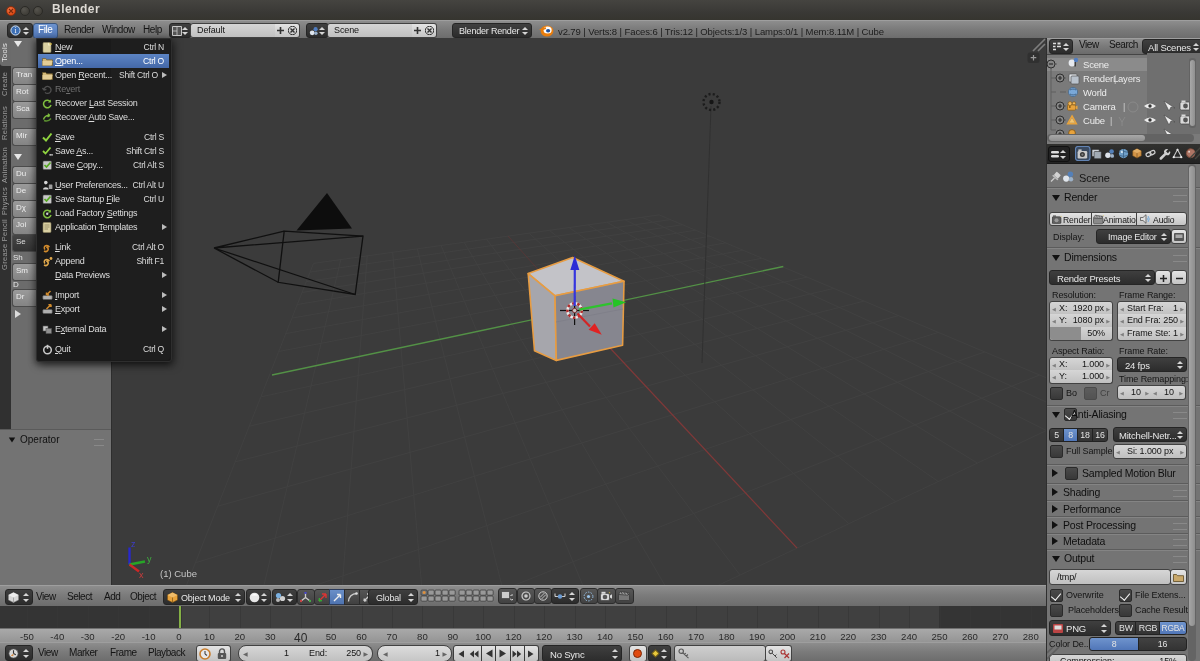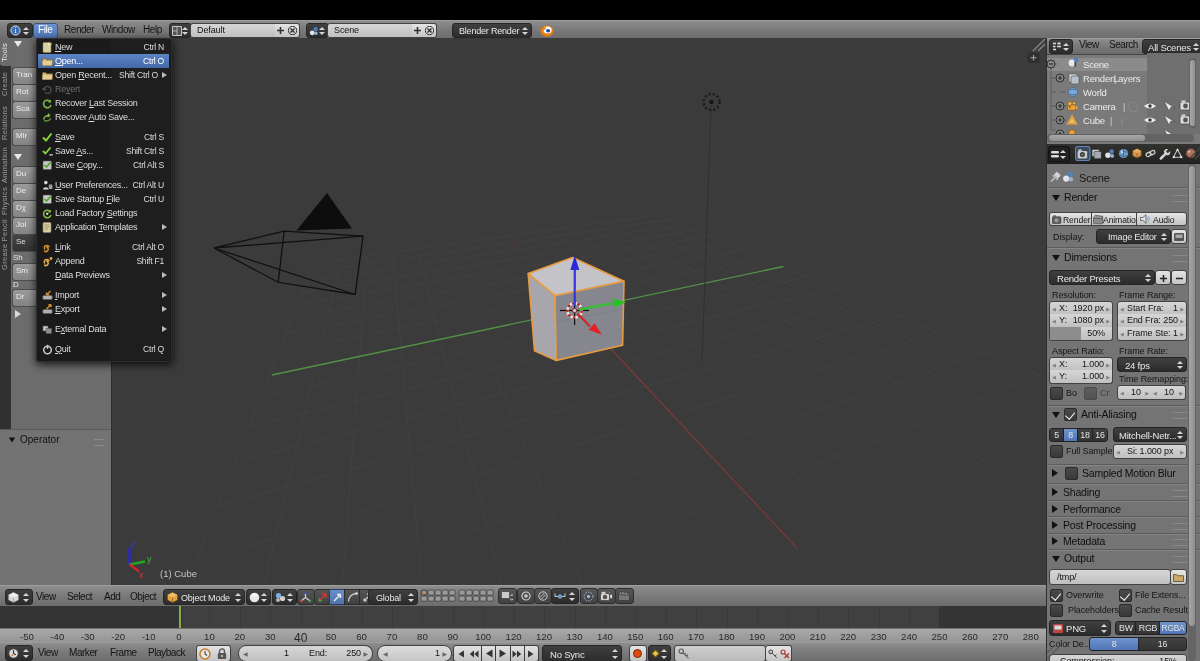--- a/index.html
+++ b/index.html
@@ -29,20 +29,29 @@
   
   .phead{position:absolute;font-size:10.5px;color:#0f0f0f;white-space:nowrap;letter-spacing:-0.2px;}
   .tri-r{display:inline-block;width:0;height:0;border-top:4px solid transparent;border-bottom:4px solid transparent;border-left:6px solid #111;margin-right:5px;}
   .tri-d{display:inline-block;width:0;height:0;border-left:4px solid transparent;border-right:4px solid transparent;border-top:6px solid #111;margin-right:4px;}
   .sep{position:absolute;height:1px;background:#5c5c5c;box-shadow:0 1px 0 #848484;}
   .grip{position:absolute;width:14px;height:5px;border-top:1px solid #8f8f8f;border-bottom:1px solid #8f8f8f;opacity:.8}
 </style>
 </head>
 <body>
 <div id="app">
+<div id="titlebar" class="abs">
+  <div class="circ" style="left:6px;background:radial-gradient(circle at 35% 30%,#f07748,#df4b16 70%);border:1px solid #8c2f0e;"></div>
+      <svg class="abs" style="left:8px;top:8px" width="6" height="6" viewBox="0 0 6 6">
+        <path d="M1 1l4 4M5 1l-4 4" stroke="#7e2a0c" stroke-width="1.1"></path>
+      </svg>
+  <div class="circ" style="left:19.5px;background:radial-gradient(circle at 35% 30%,#56544e,#403e38 70%);border:1px solid #2b2a26;"></div>
+  <div class="circ" style="left:33px;background:radial-gradient(circle at 35% 30%,#56544e,#403e38 70%);border:1px solid #2b2a26;"></div>
+  <div class="t">Blender</div>
+</div>
 
 <div class="abs hbar" id="menubar" style="left:0;top:20px;width:1200px;height:18px;">
 
   <div class="dpill" style="left:7px;top:2px;width:24px;height:13px;">
     <svg class="abs" style="left:2px;top:1px;" width="11" height="11" viewBox="0 0 11 11">
           <circle cx="5.5" cy="5.5" r="4.6" fill="#3d6fb4" stroke="#cfe0f2" stroke-width="1"></circle>
           <text x="5.5" y="8.2" font-size="7.5" fill="#fff" text-anchor="middle" font-family="Liberation Serif">i</text>
         </svg>
     <div class="updn"></div>
   </div>
@@ -104,20 +113,21 @@
         <div class="lbl" style="left:6px;top:2px;font-size:9px;">Blender Render</div>
         <div class="updn"></div>
       </div>
 
   <svg class="abs" style="left:538px;top:2px;" width="16" height="14" viewBox="0 0 16 14">
     <ellipse cx="9" cy="8" rx="6.4" ry="5.6" fill="#e87d0d"></ellipse>
     <ellipse cx="9.6" cy="7.1" rx="4.1" ry="3.5" fill="#fff"></ellipse>
     <ellipse cx="10.1" cy="7.8" rx="2.1" ry="1.8" fill="#1b4e9b"></ellipse>
     <path d="M1 6.5 L8 4.2 L8 6 L3.5 7.4 Z" fill="#e87d0d"></path>
   </svg>
+  <div class="mtxt" style="left:558px;font-size:9.5px;top:5px;color:#1c1c1c;letter-spacing:-0.1px;">v2.79 | Verts:8 | Faces:6 | Tris:12 | Objects:1/3 | Lamps:0/1 | Mem:8.11M | Cube</div>
 </div>
 
 <div class="abs" style="left:0;top:38px;width:111px;height:547px;background:#6c6c6c;"></div>
 
 <div class="abs" style="left:0;top:38px;width:11px;height:391px;background:#303030;"></div>
 <div class="abs" style="left:0;top:38px;width:11px;height:28px;background:#6b6b6b;border-radius:0 0 0 3px;"></div>
 <style>.vtab{position:absolute;left:0;width:11px;color:#9c9c9c;font-size:7.5px;overflow:hidden;writing-mode:vertical-rl;transform:rotate(180deg);text-align:center;letter-spacing:.3px;}</style>
 <div class="vtab" style="top:38px;height:28px;color:#e8e8e8;">Tools</div>
 <div class="vtab" style="top:67px;height:34px;">Create</div>
 <div class="vtab" style="top:103px;height:40px;">Relations</div>
@@ -552,21 +562,21 @@
         <span style="position:absolute;right:2px;top:4px;color:#666;font-size:5px;opacity:.75;">▶</span>
       </div>
   <div class="lfield" style="left:104px;top:241px;width:34px;height:13px;border-radius:0 3px 3px 0;border-left:none;">
         <span style="position:absolute;left:2px;top:4px;color:#666;font-size:5px;opacity:.75;">◀</span>
         <span style="position:absolute;left:13px;top:1px;">10</span>
         <span style="position:absolute;right:2px;top:4px;color:#666;font-size:5px;opacity:.75;">▶</span>
       </div>
   <div class="sep" style="left:0;top:261px;width:154px;"></div>
   <div class="phead" style="left:5px;top:264px;"><span class="tri-d"></span></div>
   <div class="chk on" style="left:17px;top:264px;"></div>
-  <div class="phead" style="left:34px;top:264px;">Anti-Aliasing</div>
+  <div class="phead" style="left:24px;top:264px;">Anti-Aliasing</div>
   <div class="grip" style="left:126px;top:268px;"></div>
   <style>.segd{position:absolute;background:linear-gradient(#424242,#333);border:1px solid #222;color:#e3e3e3;font-size:8.8px;text-align:center;letter-spacing:-0.2px;}</style>
   <div class="segd" style="left:2px;top:284px;width:13px;height:12px;border-radius:3px 0 0 3px;"><span style="position:relative;top:1px;">5</span></div>
   <div class="segd" style="left:16px;top:284px;width:13px;height:12px;background:linear-gradient(#6f94cd,#5076b8);"><span style="position:relative;top:1px;">8</span></div>
   <div class="segd" style="left:30px;top:284px;width:14px;height:12px;"><span style="position:relative;top:1px;">18</span></div>
   <div class="segd" style="left:45px;top:284px;width:14px;height:12px;border-radius:0 3px 3px 0;"><span style="position:relative;top:1px;">16</span></div>
   <div class="dpill" style="left:66px;top:283px;width:72px;height:13px;">
         <div class="lbl" style="left:5px;">Mitchell-Netr...</div>
         <div class="updn"></div>
       </div>

